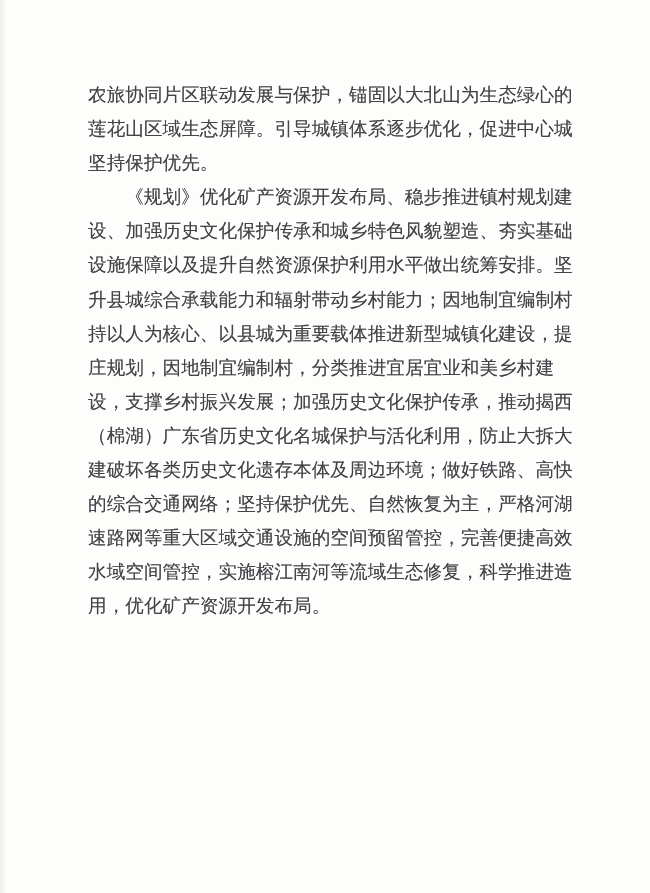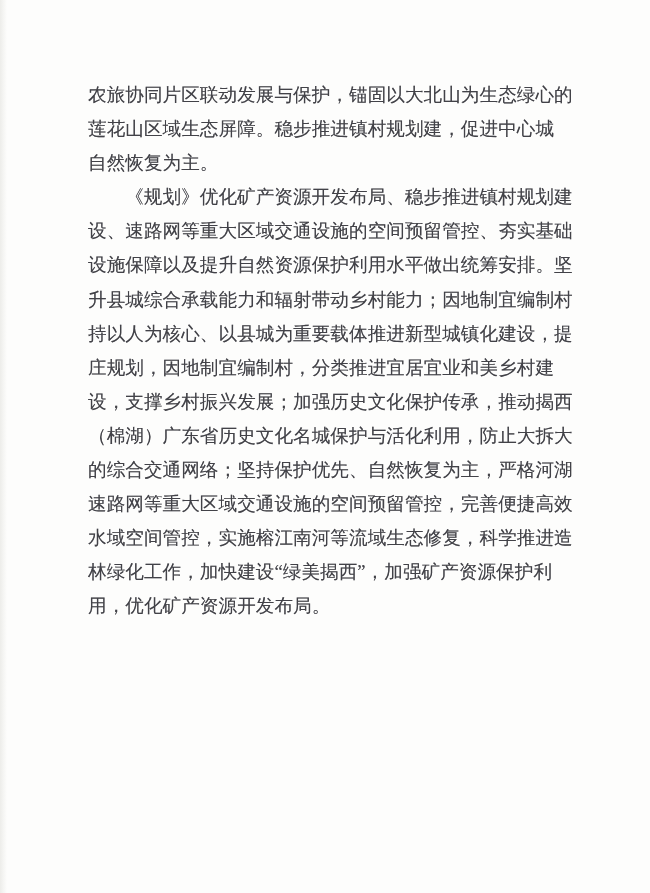--- a/index.html
+++ b/index.html
@@ -43,29 +43,29 @@
     text-indent: 37.2px;
   }
 </style>
 </head>
 <body>
 
 <div class="page" style="background: rgb(253, 253, 252);">
   <div class="edge-shade"></div>
   <div class="text-block" style="color: rgb(66, 66, 72);">
       <div class="text-line">农旅协同片区联动发展与保护，锚固以大北山为生态绿心的</div>
-      <div class="text-line">莲花山区域生态屏障。稳步推进镇村规划建，促进中心城</div>
-      <div class="text-line">自然恢复为主。</div>
+      <div class="text-line">莲花山区域生态屏障。引导城镇体系逐步优化，促进中心城</div>
+      <div class="text-line">坚持保护优先。</div>
       <div class="text-line indent">《规划》优化矿产资源开发布局、稳步推进镇村规划建</div>
-      <div class="text-line">设、速路网等重大区域交通设施的空间预留管控、夯实基础</div>
+      <div class="text-line">设、加强历史文化保护传承和城乡特色风貌塑造、夯实基础</div>
       <div class="text-line">设施保障以及提升自然资源保护利用水平做出统筹安排。坚</div>
       <div class="text-line">升县城综合承载能力和辐射带动乡村能力；因地制宜编制村</div>
       <div class="text-line">持以人为核心、以县城为重要载体推进新型城镇化建设，提</div>
       <div class="text-line">庄规划，因地制宜编制村，分类推进宜居宜业和美乡村建</div>
       <div class="text-line">设，支撑乡村振兴发展；加强历史文化保护传承，推动揭西</div>
       <div class="text-line">（棉湖）广东省历史文化名城保护与活化利用，防止大拆大</div>
+      <div class="text-line">建破坏各类历史文化遗存本体及周边环境；做好铁路、高快</div>
       <div class="text-line">的综合交通网络；坚持保护优先、自然恢复为主，严格河湖</div>
       <div class="text-line">速路网等重大区域交通设施的空间预留管控，完善便捷高效</div>
       <div class="text-line">水域空间管控，实施榕江南河等流域生态修复，科学推进造</div>
-      <div class="text-line">林绿化工作，加快建设“绿美揭西”，加强矿产资源保护利</div>
       <div class="text-line">用，优化矿产资源开发布局。</div>
     </div>
 </div>
 
 </body></html>

